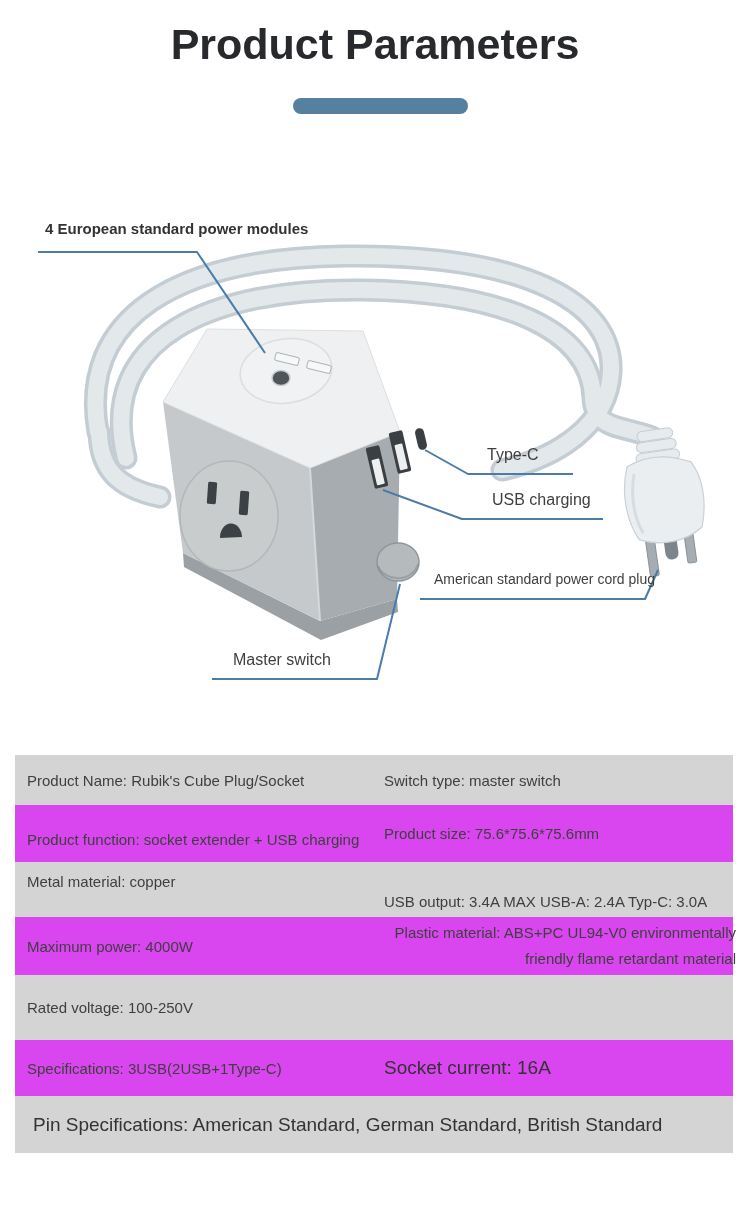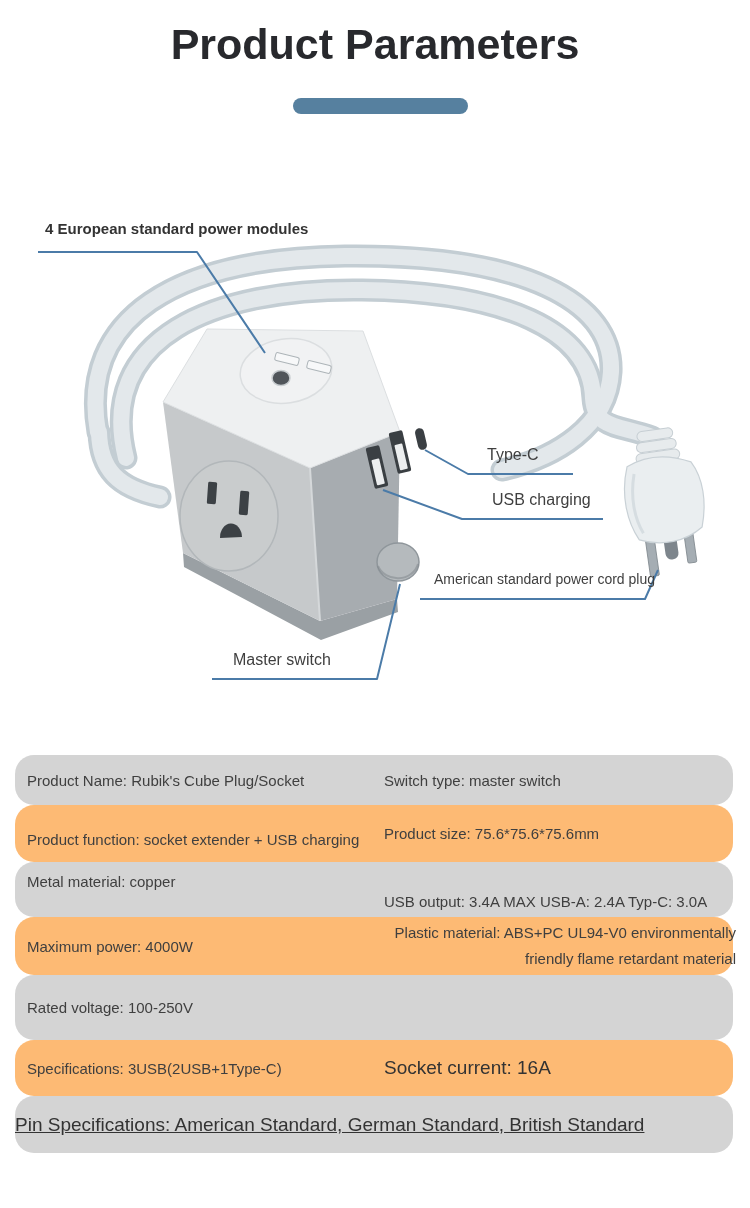--- a/index.html
+++ b/index.html
@@ -19,42 +19,42 @@
   
   .hero-svg{position:absolute;left:0;top:0;width:750px;height:750px;}
   .callout-label{position:absolute;color:#3f3f3f;white-space:nowrap;}
   .lbl-euro{left:45px;top:220px;font-size:15px;font-weight:bold;color:#333;}
   .lbl-typec{left:487px;top:446px;font-size:16px;text-align:center;}
   .lbl-usb{left:492px;top:491px;font-size:16px;}
   .lbl-american{left:421px;top:571px;font-size:14px;margin-left:13px;}
   .lbl-master{left:233px;top:651px;font-size:16px;}
   
   .spec-table{position:absolute;left:15px;top:755px;width:718px;}
-  .spec-row{display:flex;width:100%;border-radius:19px;}
+  .spec-row{display:flex;width:100%;}
   .spec-row.gray{background:#d4d4d4;}
-  .spec-row.white{background:#fdba74;}
+  .spec-row.white{background:#d946ef;}
   .cell{display:flex;align-items:center;color:#3f3f3f;font-size:15px;}
   .cell-left{flex:0 0 369px;padding-left:12px;box-sizing:border-box;}
   .cell-right{flex:1;box-sizing:border-box;}
   .r1{height:50px;}
   .r2{height:57px;}
   .r3{height:55px;}
   .r4{height:58px;}
   .r5{height:65px;}
   .r6{height:56px;}
   .r7{height:57px;}
   .nudge-down6{transform:translateY(6px);}
   .nudge-up8{transform:translateY(-8px);}
   .nudge-down12{transform:translateY(12px);}
   .right-wrap{
     width:352px;margin-left:auto;margin-right:10px;text-align:right;
     font-size:15px;line-height:1.75;color:#3f3f3f;
   }
   .big-text{font-size:19px;color:#333;}
-  .full-cell{flex:1;text-decoration:underline;}
+  .full-cell{flex:1;padding-left:18px;}
 </style>
 </head>
 <body>
 
 <div class="page">
 
   <div class="title">Product Parameters</div>
   <div class="title-bar"></div>
 
   <svg class="hero-svg" viewBox="0 0 750 750" xmlns="http://www.w3.org/2000/svg">

